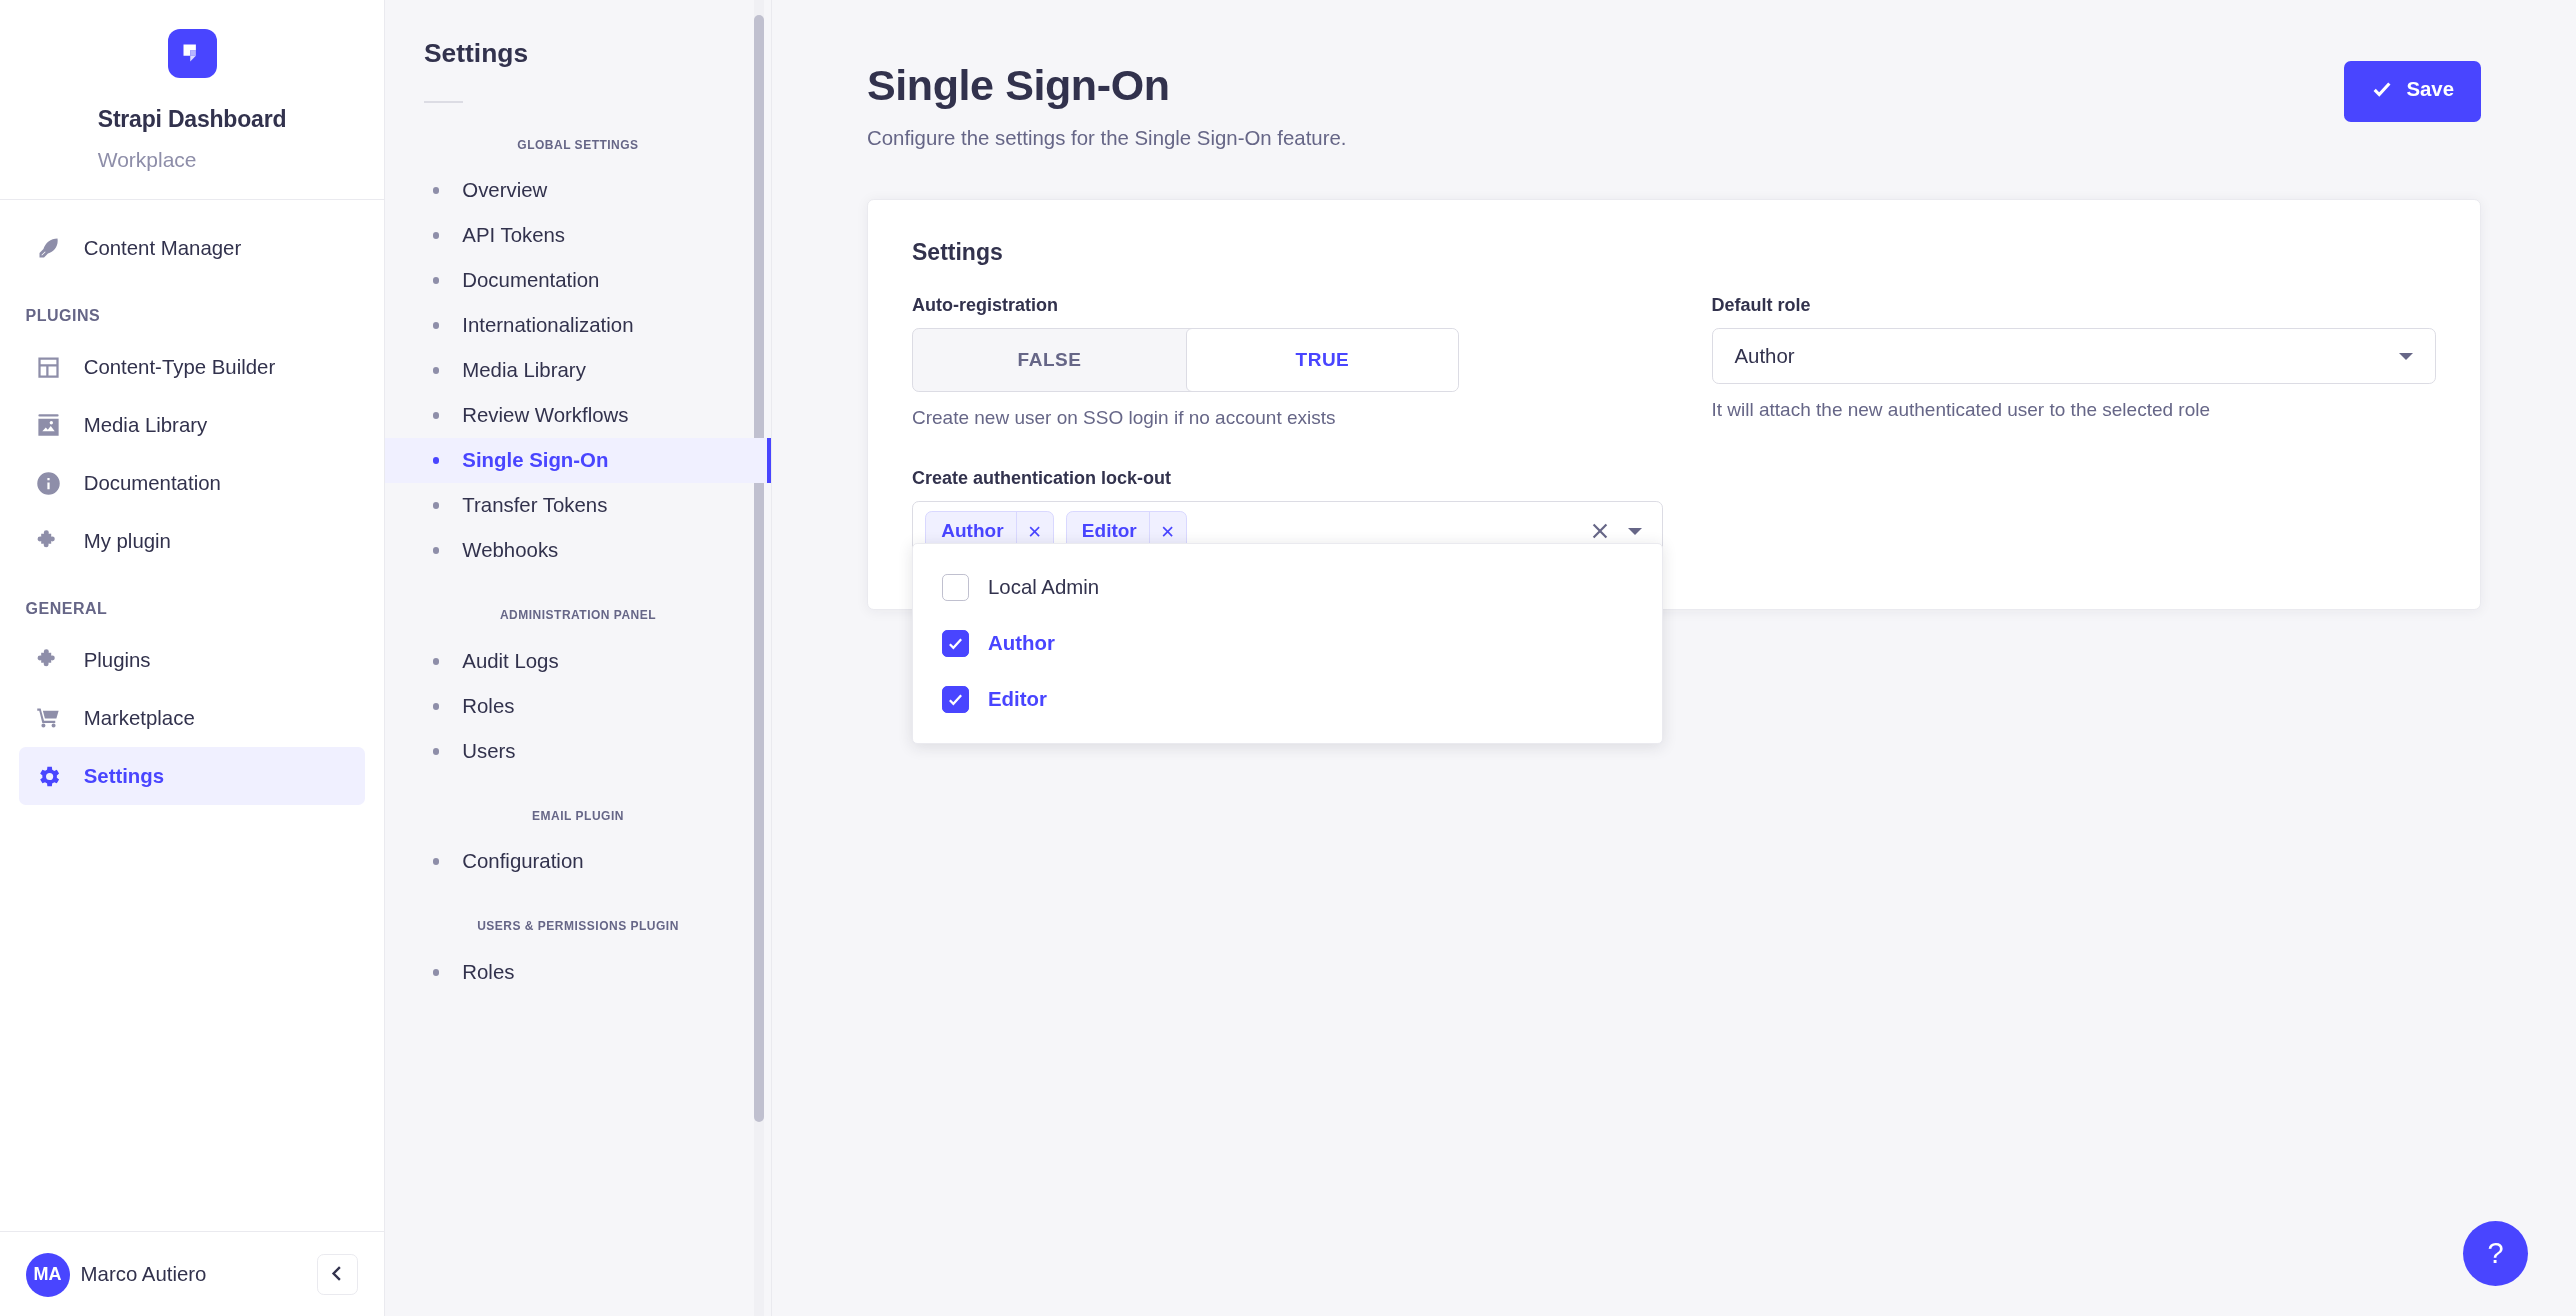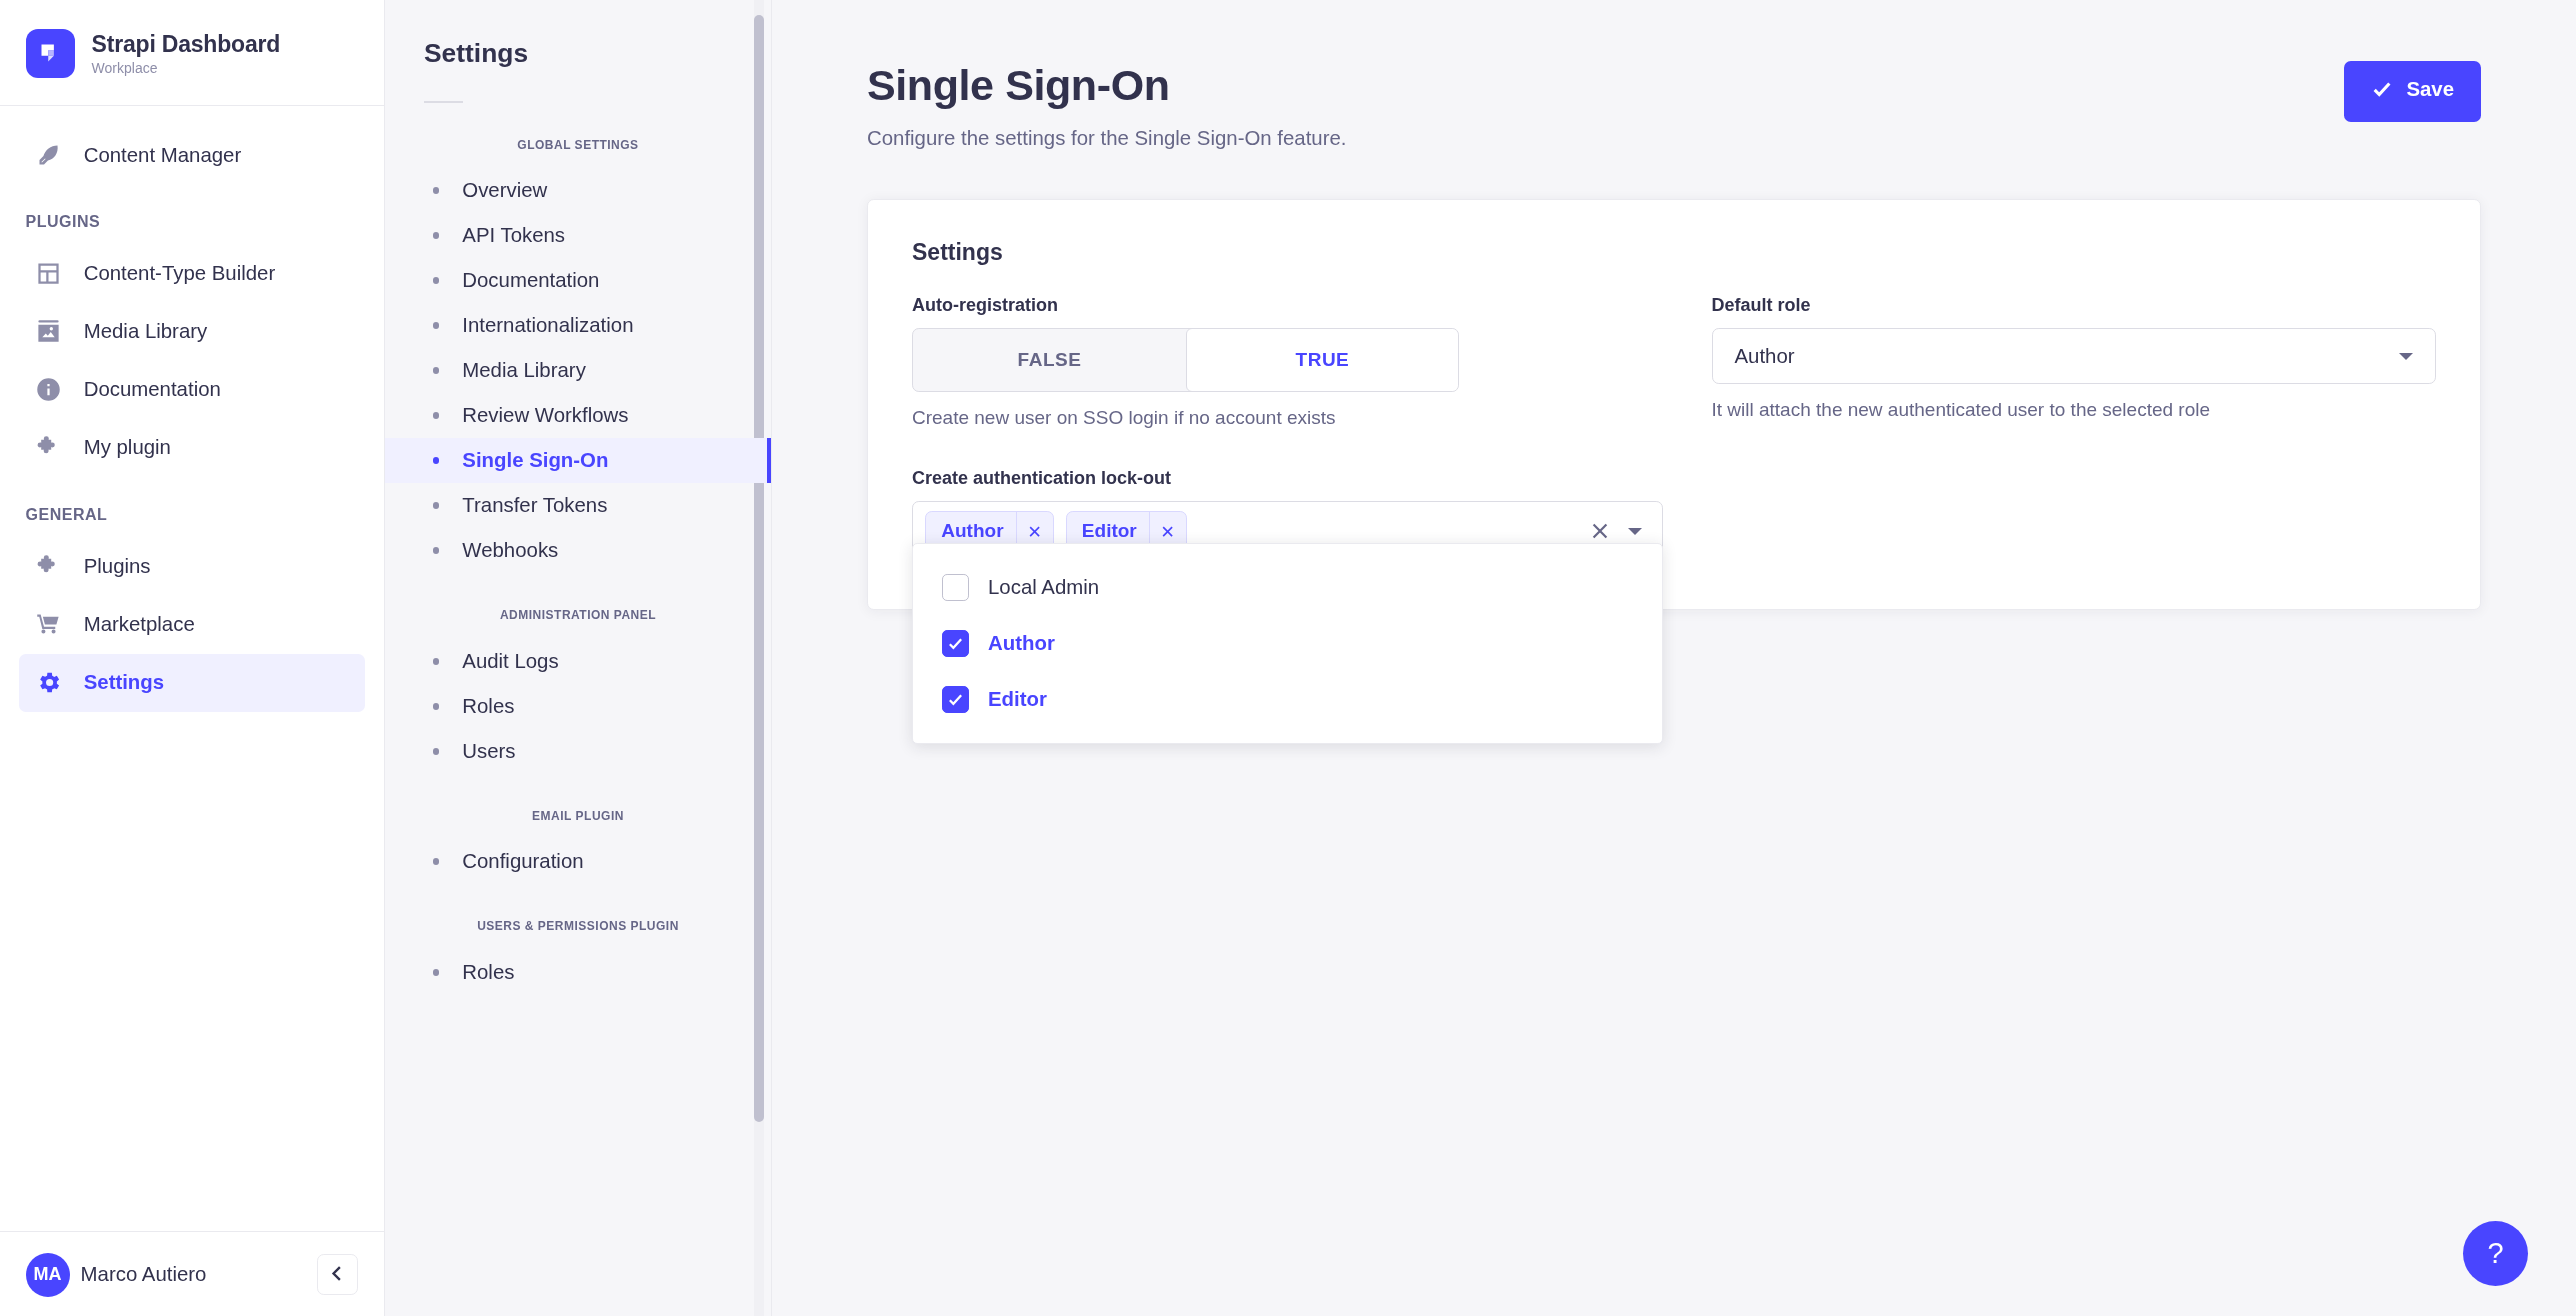--- a/index.html
+++ b/index.html
@@ -13,33 +13,34 @@
 
   
   .main-sidebar {
     width: 385px; height: 1317px; flex: 0 0 385px;
     background: #ffffff;
     border-right: 1.7px solid #eaeaef;
     display: flex; flex-direction: column;
     position: relative;
   }
   .brand {
-    display: flex; align-items: center; gap: 17px;
+    display: flex; align-items: center; gap: 28px;
     padding: 29px 25.6px 27px 25.6px;
     border-bottom: 1.7px solid #eaeaef;
+    flex-direction: column;
   }
   .brand-logo {
     width: 49px; height: 49px; border-radius: 12px;
     background: #4945ff;
     display: flex; align-items: center; justify-content: center;
     flex: 0 0 49px;
   }
   .brand-text { display: flex; flex-direction: column; gap: 2.6px; }
   .brand-title { font-size: 23px; font-weight: 700; color: #32324d; letter-spacing: -0.2px; }
-  .brand-sub { font-size: 14px; color: #8e8ea9; }
+  .brand-sub { font-size: 21px; color: #8e8ea9; margin-top: 12px; }
 
   .nav-scroll { flex: 1 1 auto; padding: 20.4px 0 0 0; overflow: hidden; }
   .nav-section-label {
     font-size: 16px; font-weight: 700; color: #666687;
     letter-spacing: 0.5px; text-transform: uppercase;
     padding: 0 25.6px; margin: 29px 0 13.6px 0;
   }
   .nav-item {
     display: flex; align-items: center; gap: 20.4px;
     margin: 0 19px; padding: 14.5px 15.3px;

